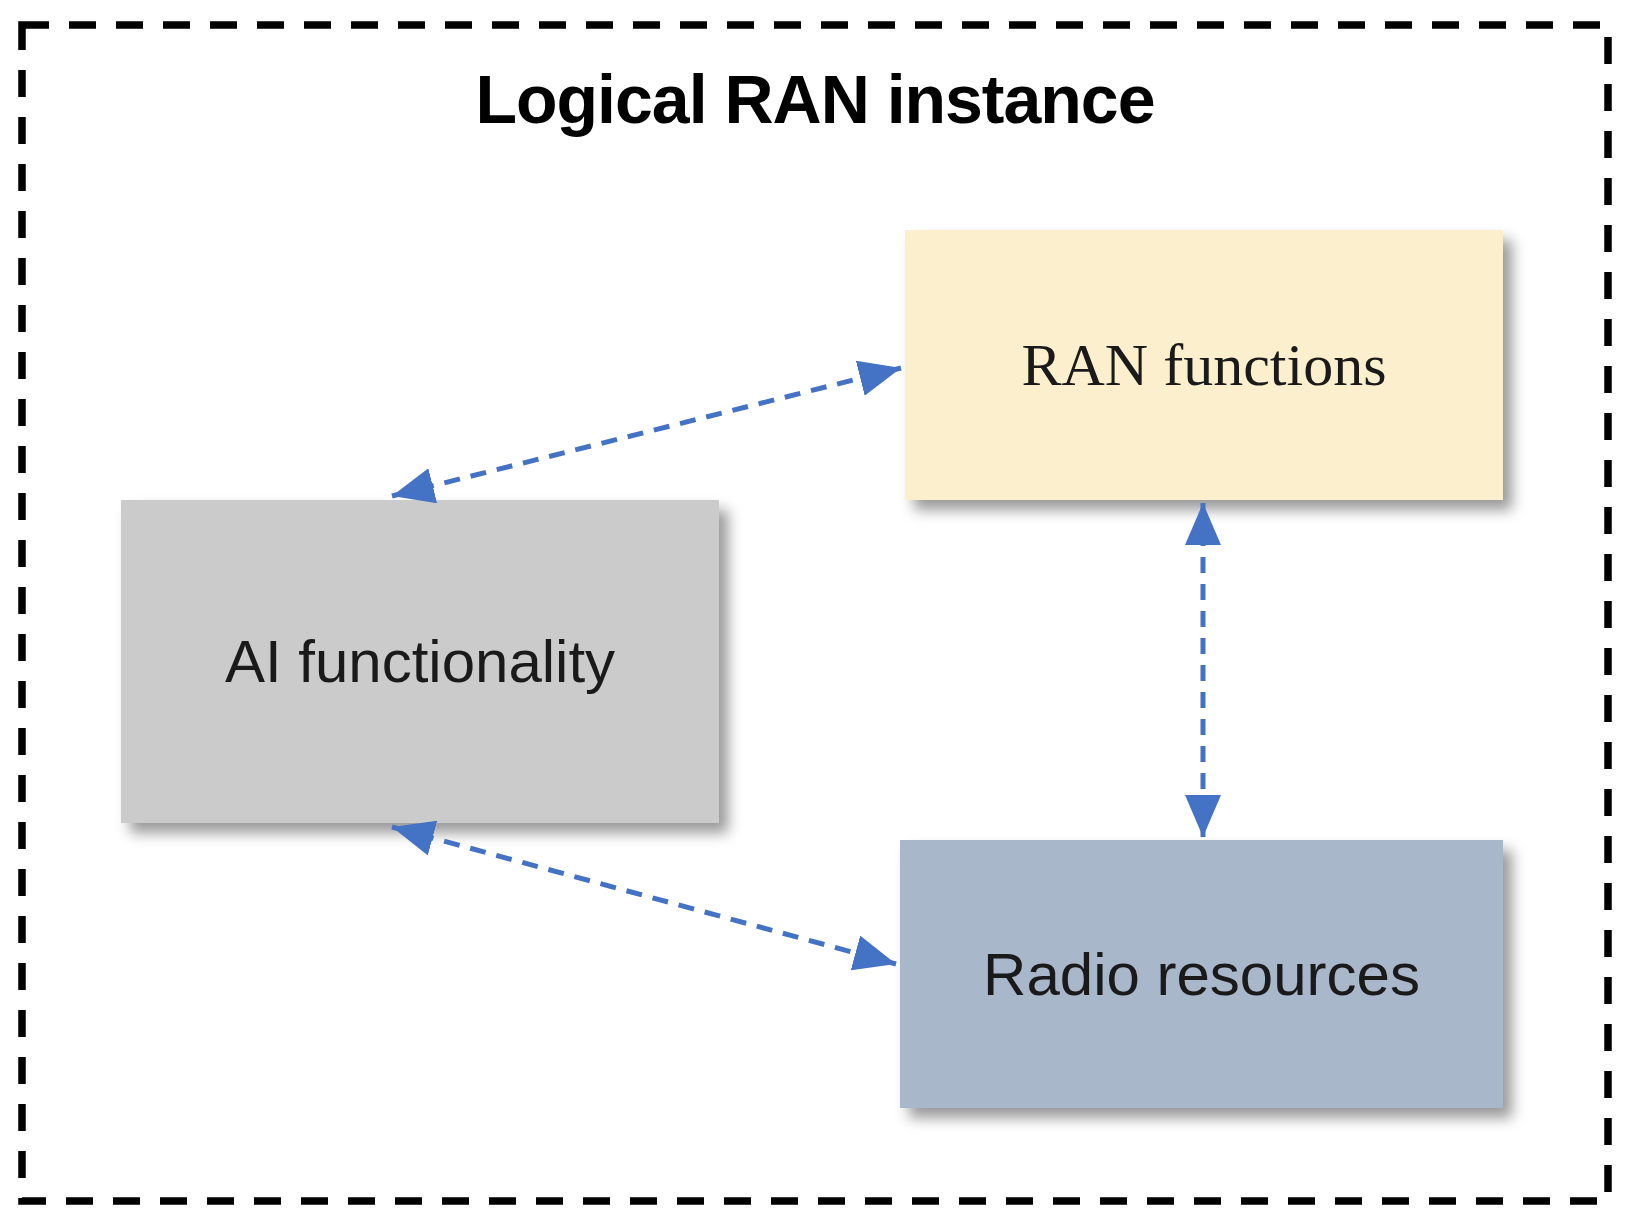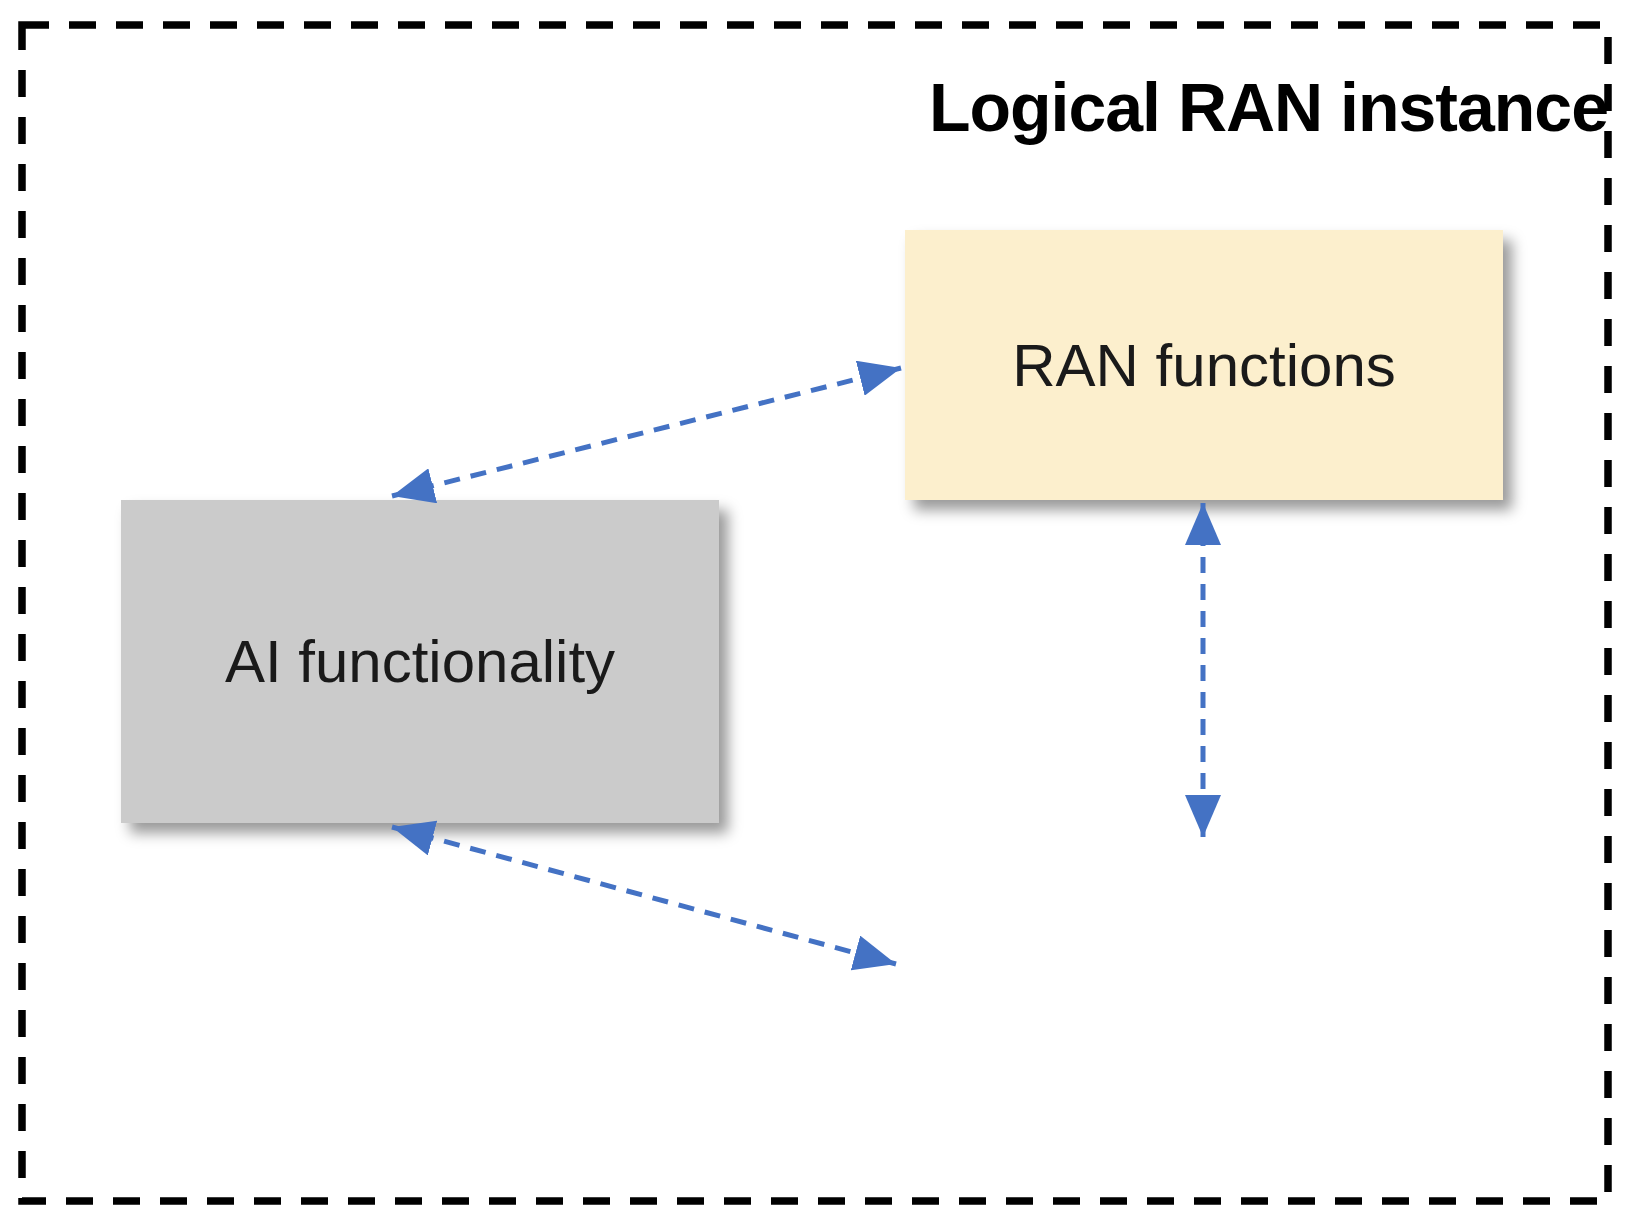--- a/index.html
+++ b/index.html
@@ -18,40 +18,40 @@
   .overlay {
     position: absolute;
     inset: 0;
     width: 1641px;
     height: 1227px;
     pointer-events: none;
   }
   .title {
     position: absolute;
     left: 22px;
-    top: 68px;
+    top: 60px;
     width: 1586px;
-    text-align: right;
+    text-align: center;
     font-size: 68px;
     font-weight: bold;
     color: #000000;
     letter-spacing: -1px;
     white-space: nowrap;
   }
   .node {
     position: absolute;
     display: flex;
     align-items: center;
     justify-content: center;
     font-size: 60px;
     color: #1a1a1a;
     white-space: nowrap;
     box-shadow: 9px 10px 13px rgba(0,0,0,0.40);
   }
-  .node-ran   { left: 905px; top: 230px; width: 598px; height: 270px; background: #FCEFCD; }
+  .node-ran   { left: 905px; top: 230px; width: 598px; height: 270px; background: #FCEFCD; font-family: Liberation Serif, serif; }
   .node-ai    { left:  85px; top: 500px; width: 598px; height: 323px; background: #CBCBCB; margin-left: 36px; }
   .node-radio { left: 900px; top: 840px; width: 603px; height: 268px; background: #A9B7CB; }
   .conn {
     stroke: #4472C4;
     stroke-width: 5;
     stroke-dasharray: 16 11;
     fill: none;
   }
   .frame {
     fill: none;
@@ -66,20 +66,23 @@
 <div class="canvas">
 
   <div class="node node-ran">
     <span>RAN functions</span>
   </div>
 
   <div class="node node-ai">
     <span>AI functionality</span>
   </div>
 
+  <div class="node node-radio">
+    <span>Radio resources</span>
+  </div>
 
   <svg class="overlay" viewBox="0 0 1641 1227" xmlns="http://www.w3.org/2000/svg">
     <defs>
       <marker id="arrowhead" markerUnits="userSpaceOnUse" markerWidth="42" markerHeight="36" viewBox="0 0 42 36" refX="42" refY="18" orient="auto-start-reverse">
         <path d="M0,0 L42,18 L0,36 Z" fill="#4472C4"></path>
       </marker>
     </defs>
 
     <rect class="frame" x="22" y="25" width="1586" height="1176"></rect>
 

